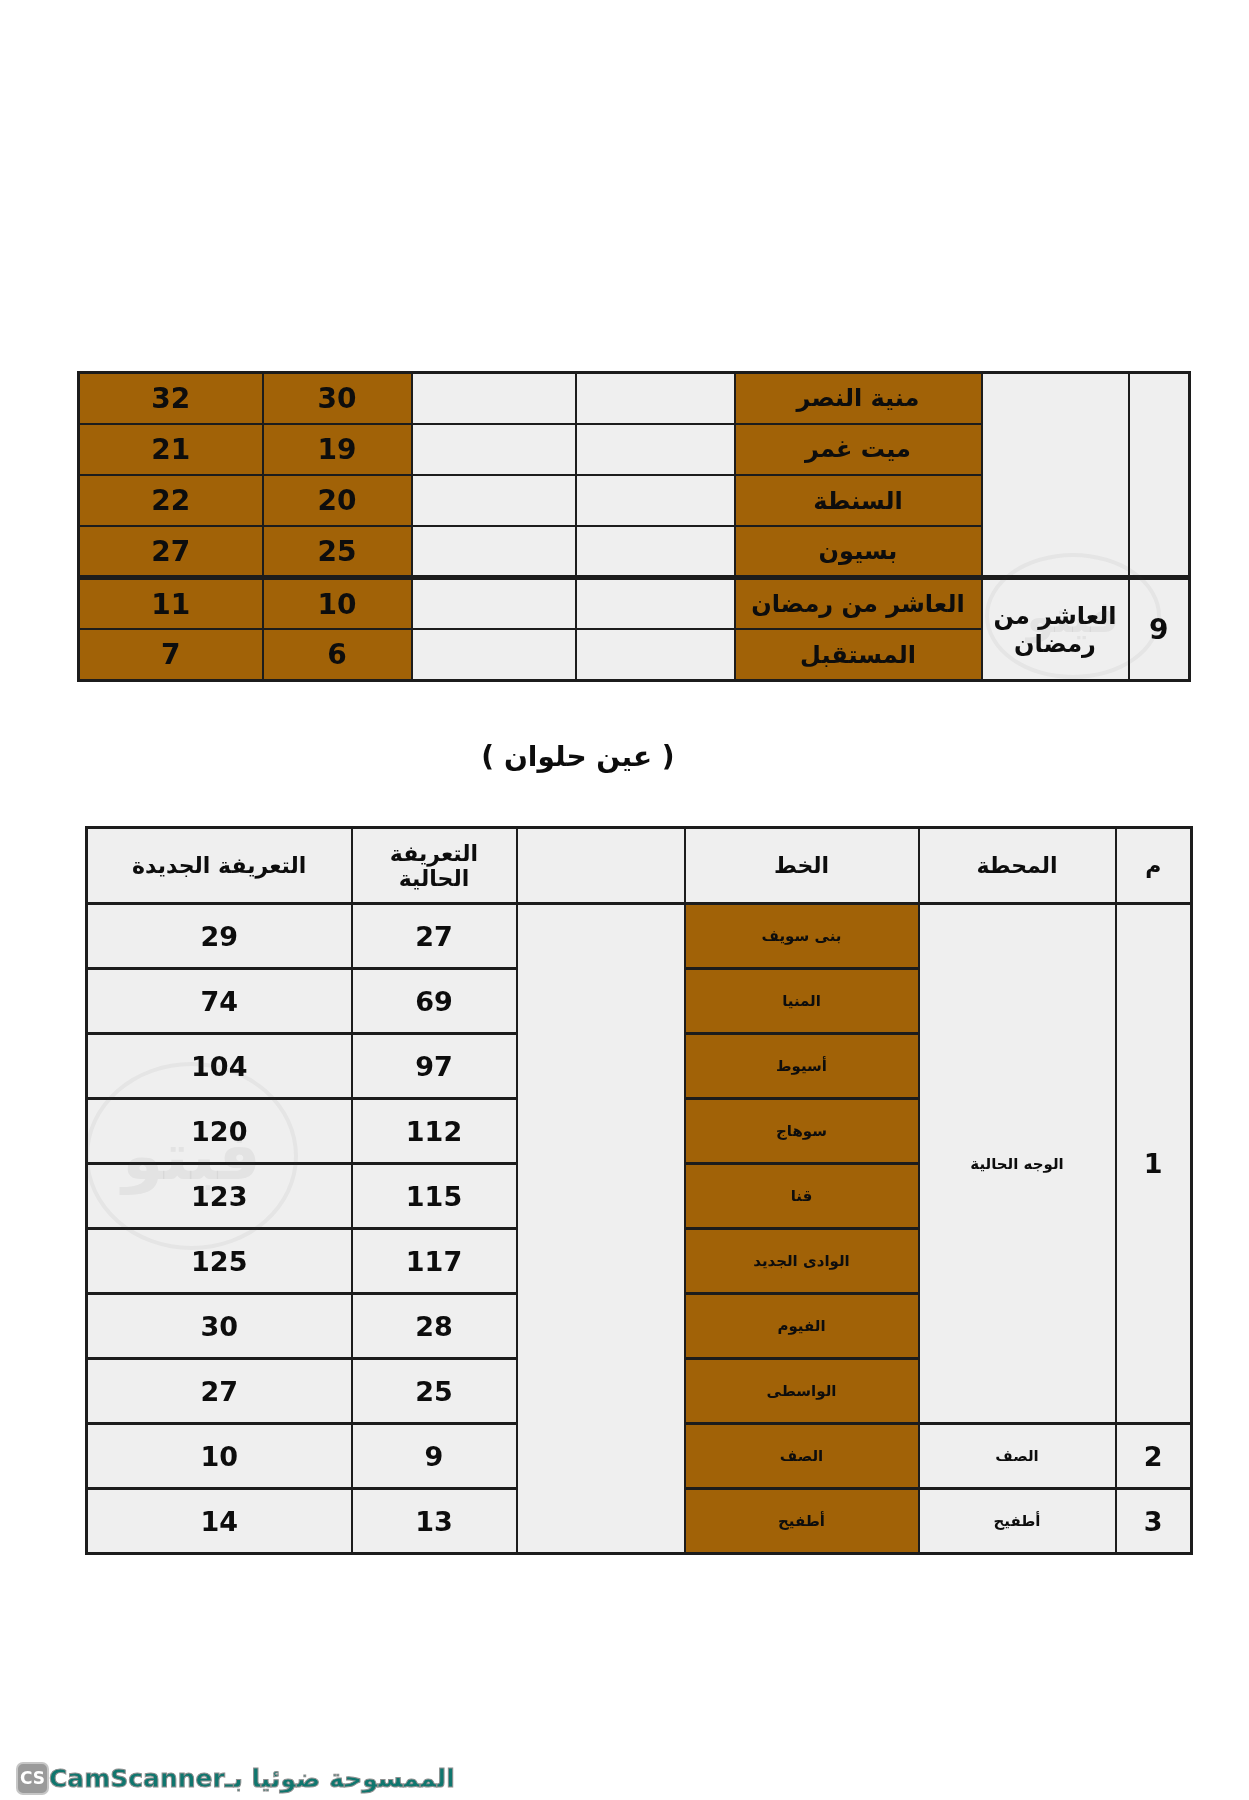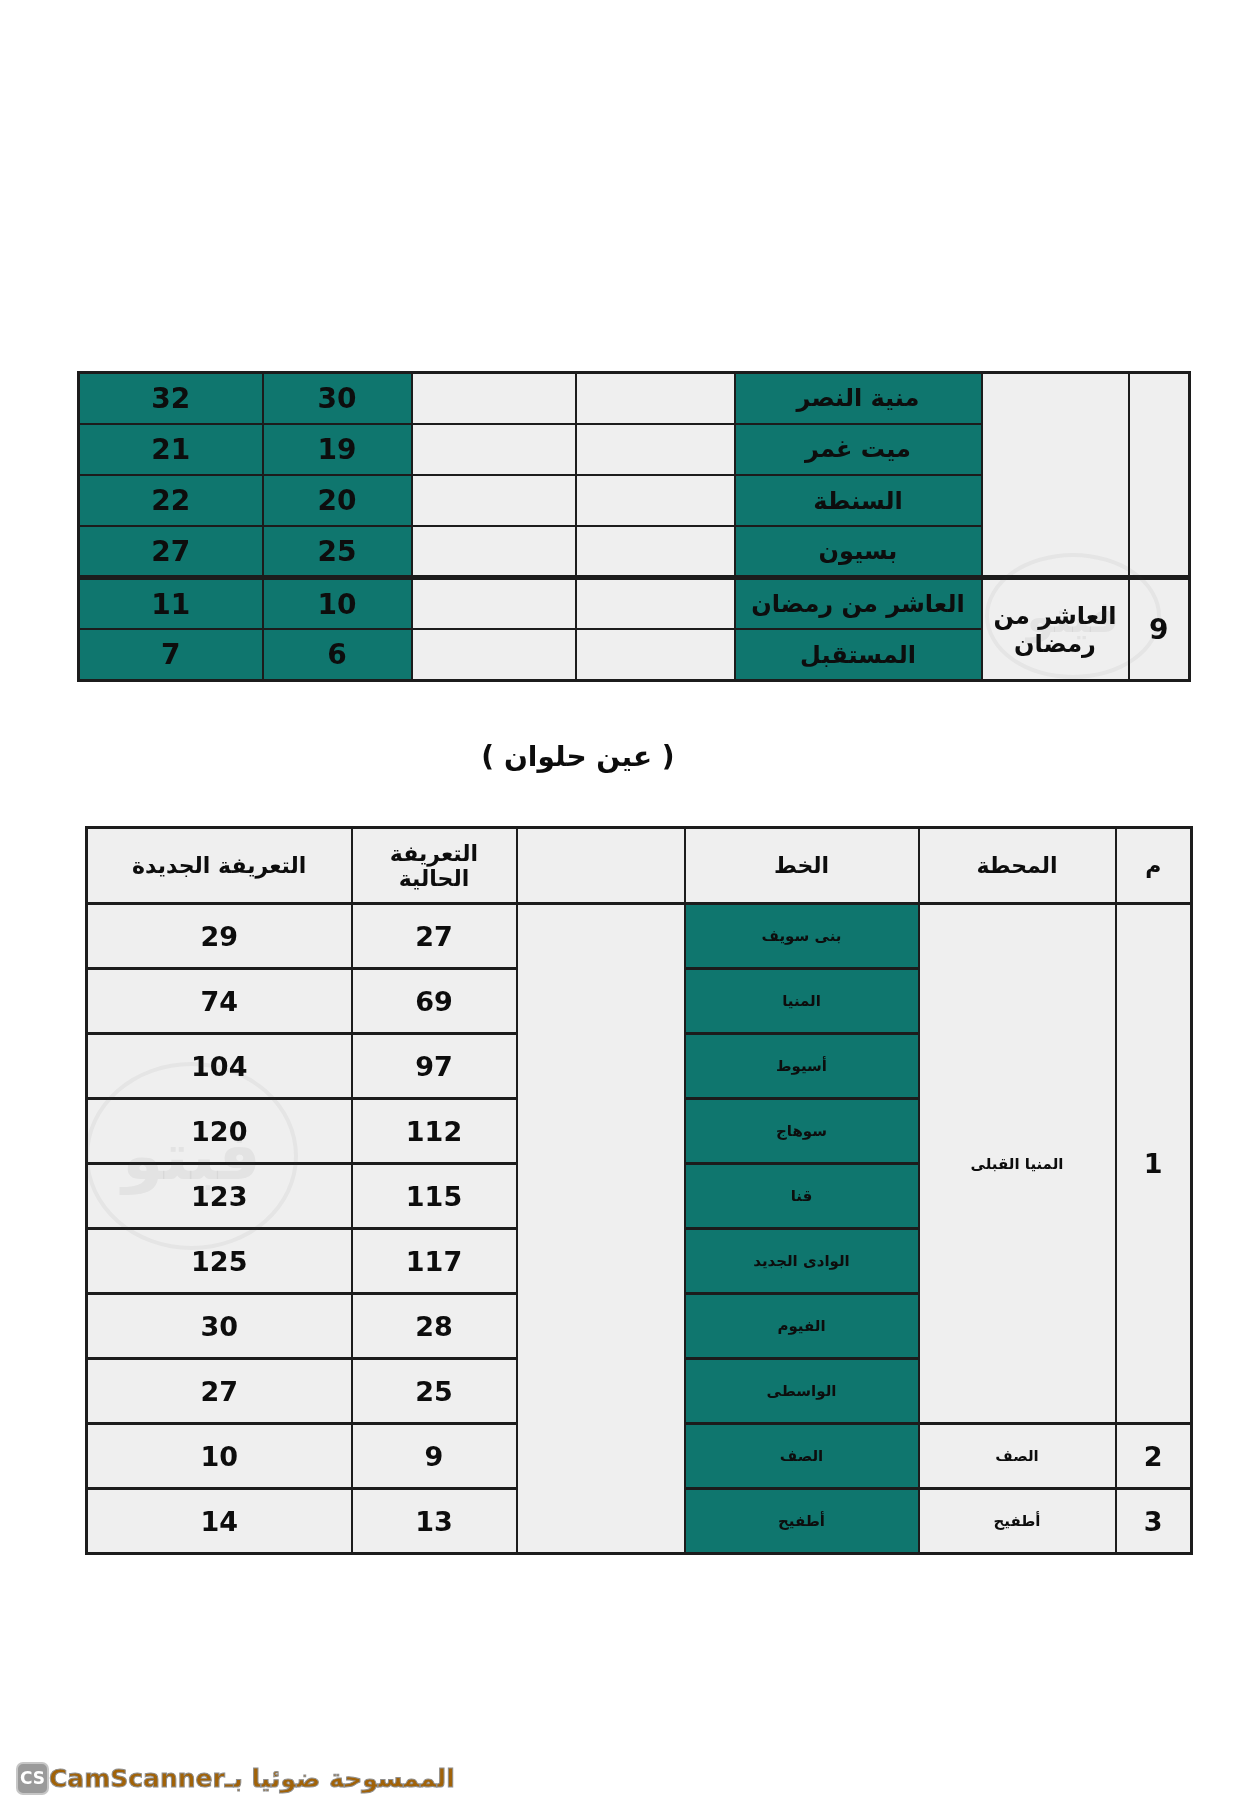--- a/index.html
+++ b/index.html
@@ -22,21 +22,21 @@
   table.tbl td{
     border:2px solid #1c1c1c;
     text-align:center;
     vertical-align:middle;
     font-weight:bold;
     color:#0d0d0d;
     padding:0;
     overflow:hidden;
   }
   .g{background:#efefef;}
-  .w{background:#0f766e;}
+  .w{background:#a16207;}
   
   #ramadan-table{left:77px;top:371px;width:1111px;height:311px;}
   #ramadan-table tr{height:51px;}
   #ramadan-table td.num{font-size:28px;}
   #ramadan-table td.line{font-size:24px;}
   #ramadan-table td.sep{border-top-width:5px;}
   
   #helwan-table{left:85px;top:826px;width:1105px;height:729px;}
   #helwan-table tr{height:65px;}
   #helwan-table tr.hdr{height:76px;}
@@ -75,21 +75,21 @@
   }
   #cs-icon{
     width:33px;height:33px;border-radius:7px;
     background:#9a9a9a;border:2px solid #c6c6c6;
     color:#ffffff;font-size:17px;font-weight:bold;
     display:flex;align-items:center;justify-content:center;
     box-sizing:border-box;
   }
   .cam-text{
     font-size:25px;font-weight:bold;
-    color:#a16207;
+    color:#0f766e;
     -webkit-text-stroke:1px #8f8f8f;
     white-space:nowrap;
   }
 </style>
 </head>
 <body>
 
 <div id="page">
 
   <table id="ramadan-table" class="tbl">
@@ -167,21 +167,21 @@
         <tr class="hdr">
       <td class="g hd">م</td>
       <td class="g hd">المحطة</td>
       <td class="g hd">الخط</td>
       <td class="g hd"></td>
       <td class="g hd">التعريفة الحالية</td>
       <td class="g hd">التعريفة الجديدة</td>
     </tr>
     <tr>
       <td rowspan="8" class="g num">1</td>
-      <td rowspan="8" class="g line">المنيا القبلى</td>
+      <td rowspan="8" class="g line">الوجه الحالية</td>
       <td class="w line">بنى سويف</td>
       <td rowspan="10" class="g"></td>
       <td class="g num">27</td>
       <td class="g num">29</td>
     </tr>
     <tr>
       <td class="w line">المنيا</td>
       <td class="g num">69</td>
       <td class="g num">74</td>
     </tr>

